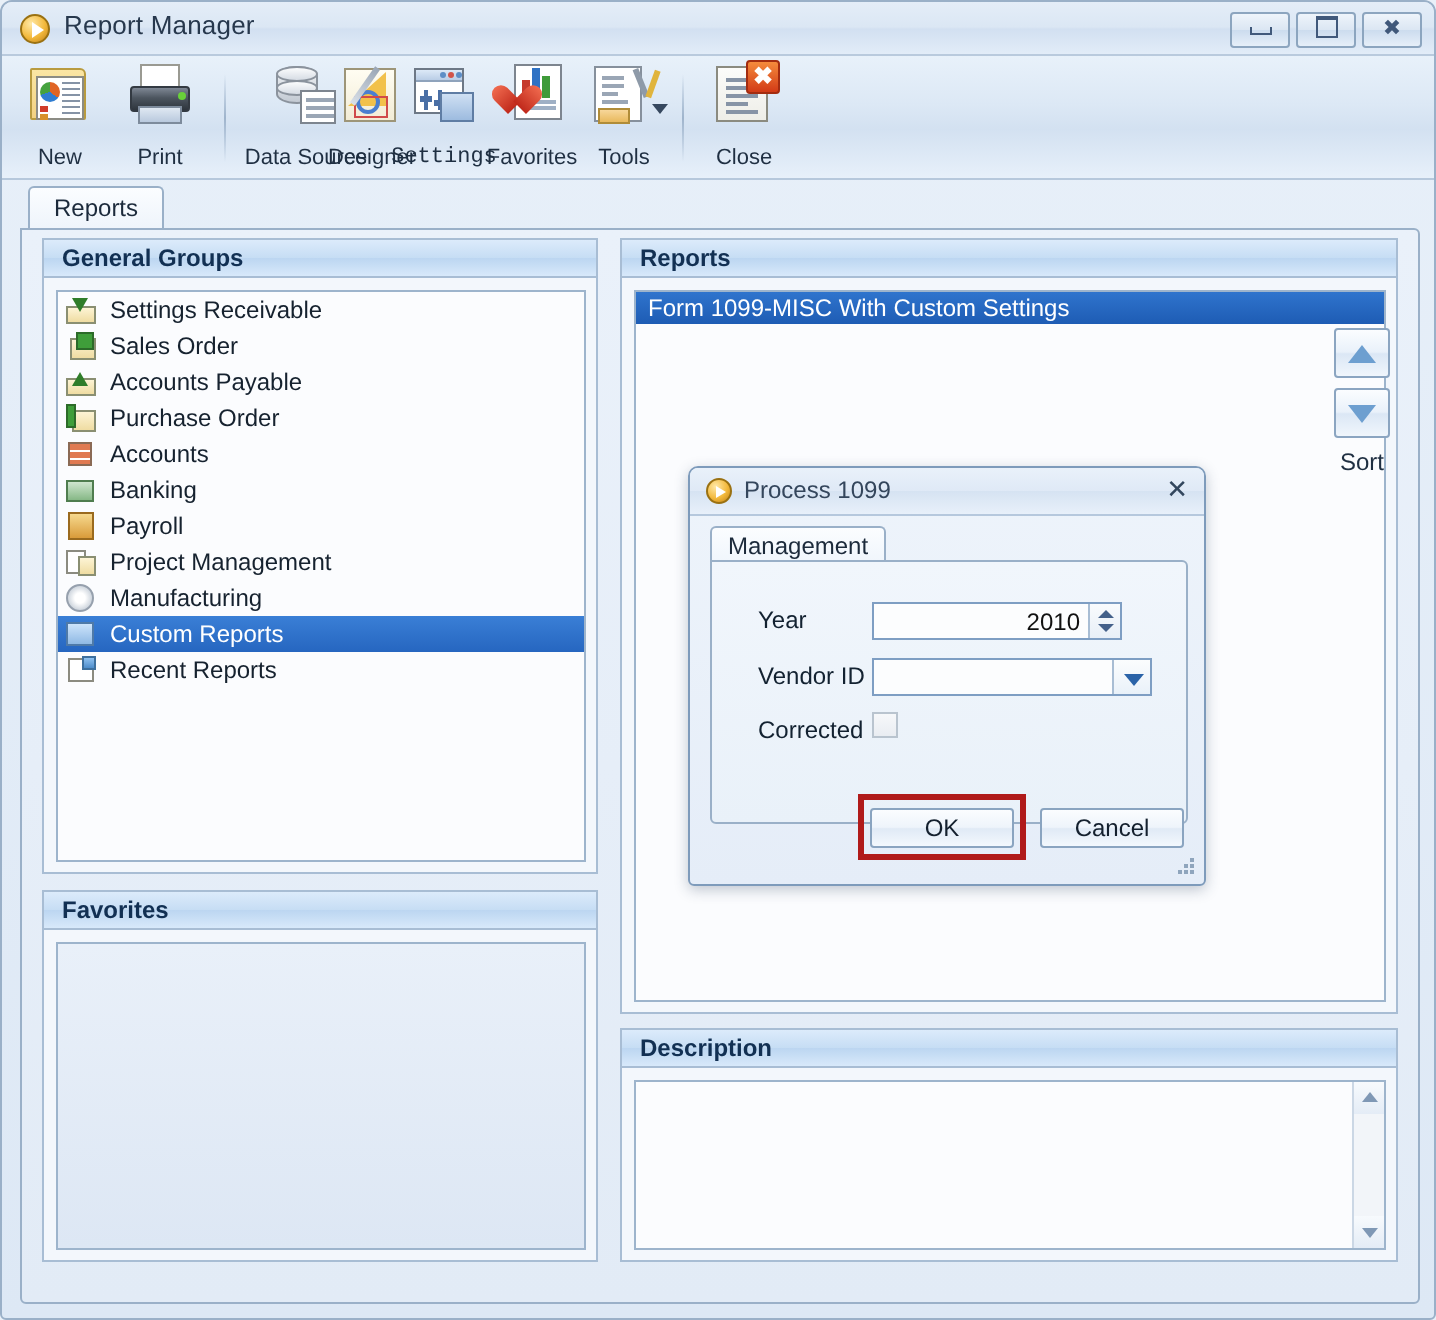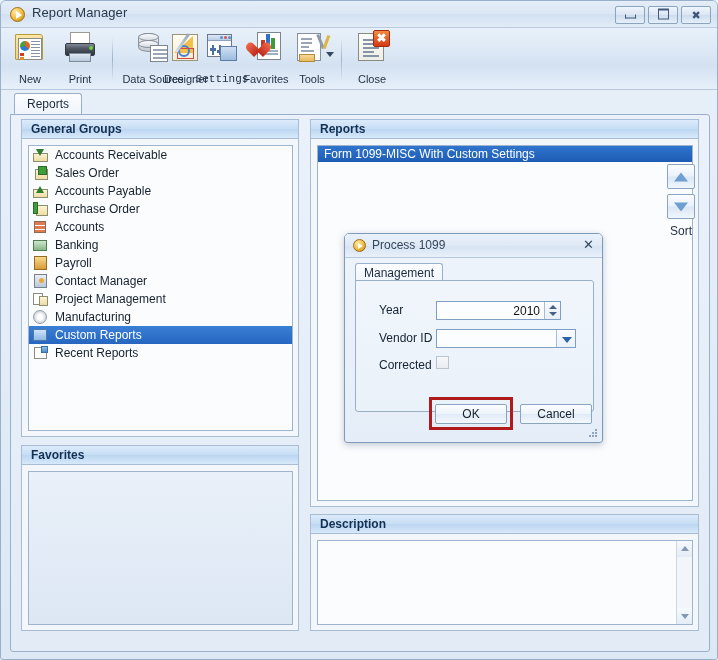--- a/index.html
+++ b/index.html
@@ -686,21 +686,21 @@
 
   <div class="panel" id="panel-groups">
     <div class="phead">General Groups</div>
     <div class="listbox" id="groups-list">
 
       <div class="g-item">
         <span class="g-ico">
             <i class="ico-box" style="top:5px;"></i>
             <i class="ico-arrow-dn"></i>
           </span>
-        <span>Accounts Receivable</span>
+        <span>Settings Receivable</span>
       </div>
 
       <div class="g-item">
         <span class="g-ico">
             <i class="ico-box" style="left:2px;top:3px;"></i>
             <i class="ico-green-sq" style="left:5px;top:0;"></i>
           </span>
         <span>Sales Order</span>
       </div>
 
@@ -735,26 +735,20 @@
         <span>Banking</span>
       </div>
 
       <div class="g-item">
         <span class="g-ico">
             <i class="ico-hand"></i>
           </span>
         <span>Payroll</span>
       </div>
 
-      <div class="g-item">
-        <span class="g-ico">
-            <i class="ico-person"></i>
-          </span>
-        <span>Contact Manager</span>
-      </div>
 
 
       <div class="g-item">
         <span class="g-ico">
             <i class="ico-page-sm" style="left:0;"></i>
             <i class="ico-box" style="left:6px;top:4px;width:9px;height:10px;"></i>
           </span>
         <span>Project Management</span>
       </div>
 

